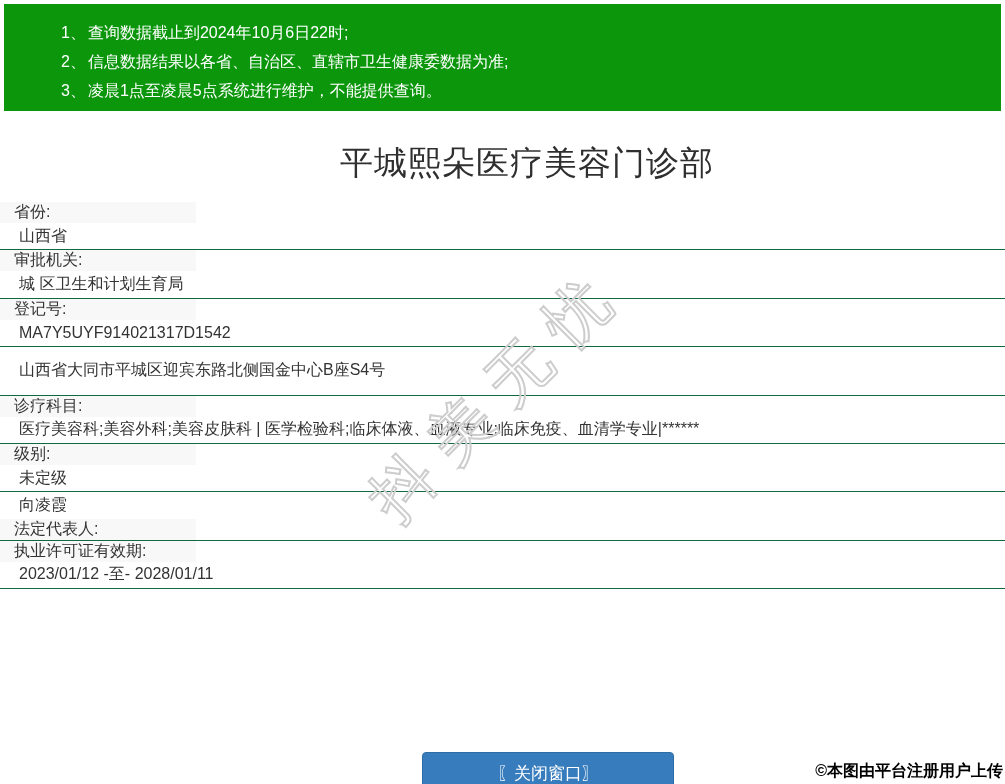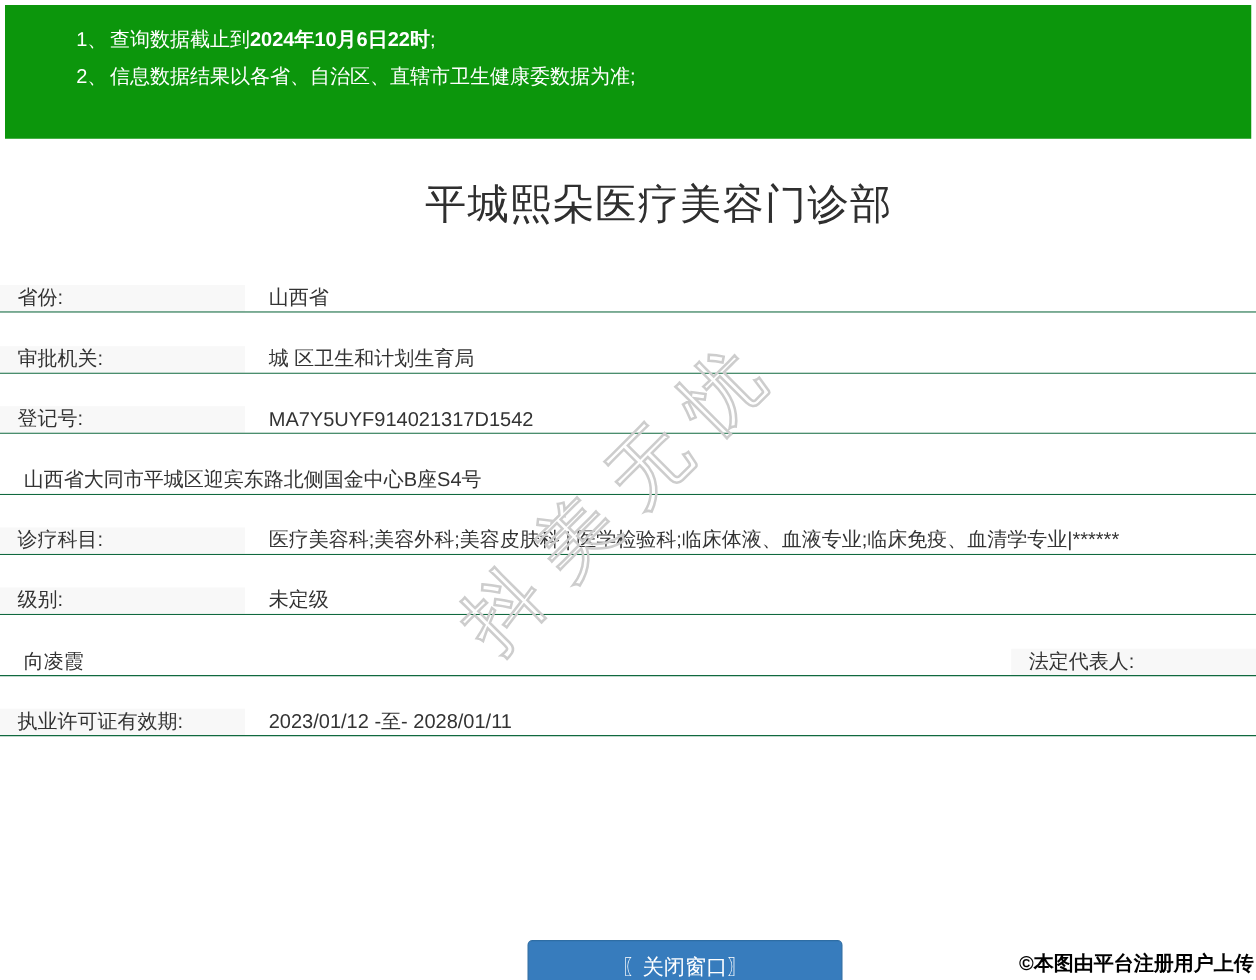--- a/index.html
+++ b/index.html
@@ -23,21 +23,21 @@
     box-sizing: border-box;
     background: #0C960C;
     color: #ffffff;
     padding: 14px 10px 0 57px;
     font-size: 16px;
   }
   .notice-line {
     line-height: 29px;
     white-space: nowrap;
   }
-  .notice-line b { font-weight: bold; }
+  .notice-line b { font-weight: normal; }
   .notice-num { margin-right: 2px; }
   
   .page-title {
     position: absolute;
     left: 340px;
     top: 144px;
     font-size: 33px;
     font-weight: 500;
     color: #2f2f2f;
     line-height: 38px;
@@ -50,21 +50,22 @@
     top: 202px;
     left: 0;
     width: 1005px;
     z-index: 1;
   }
   .trow {
     display: flex;
     height: 48.4px;
     box-sizing: border-box;
     border-bottom: 1px solid #10693F;
-    align-items: flex-end;
+    align-items: flex-start;
+    flex-direction: column;
   }
   .tcell {
     display: flex;
     align-items: center;
     font-size: 16px;
     color: #333333;
     box-sizing: border-box;
     white-space: nowrap;
   }
   .tlabel {
@@ -125,20 +126,21 @@
 </style>
 </head>
 <body>
 
 <div class="page">
 
   <div class="banner">
     <div>
         <div class="notice-line"><span class="notice-num">1、</span><span>查询数据截止到</span><b>2024年10月6日22时</b><span>;</span></div>
         <div class="notice-line"><span class="notice-num">2、</span><span>信息数据结果以各省、自治区、直辖市卫生健康委数据为准;</span></div>
+        <div class="notice-line"><span class="notice-num">3、</span><b>凌晨1点至凌晨5点</b><span>系统进行维护，不能提供查询。</span></div>
       </div>
   </div>
 
   <div class="page-title">平城熙朵医疗美容门诊部</div>
 
   <div class="itable">
       <div class="trow">
         <div class="tcell tlabel">省份:</div>
         <div class="tcell tvalue">山西省</div>
       </div>

